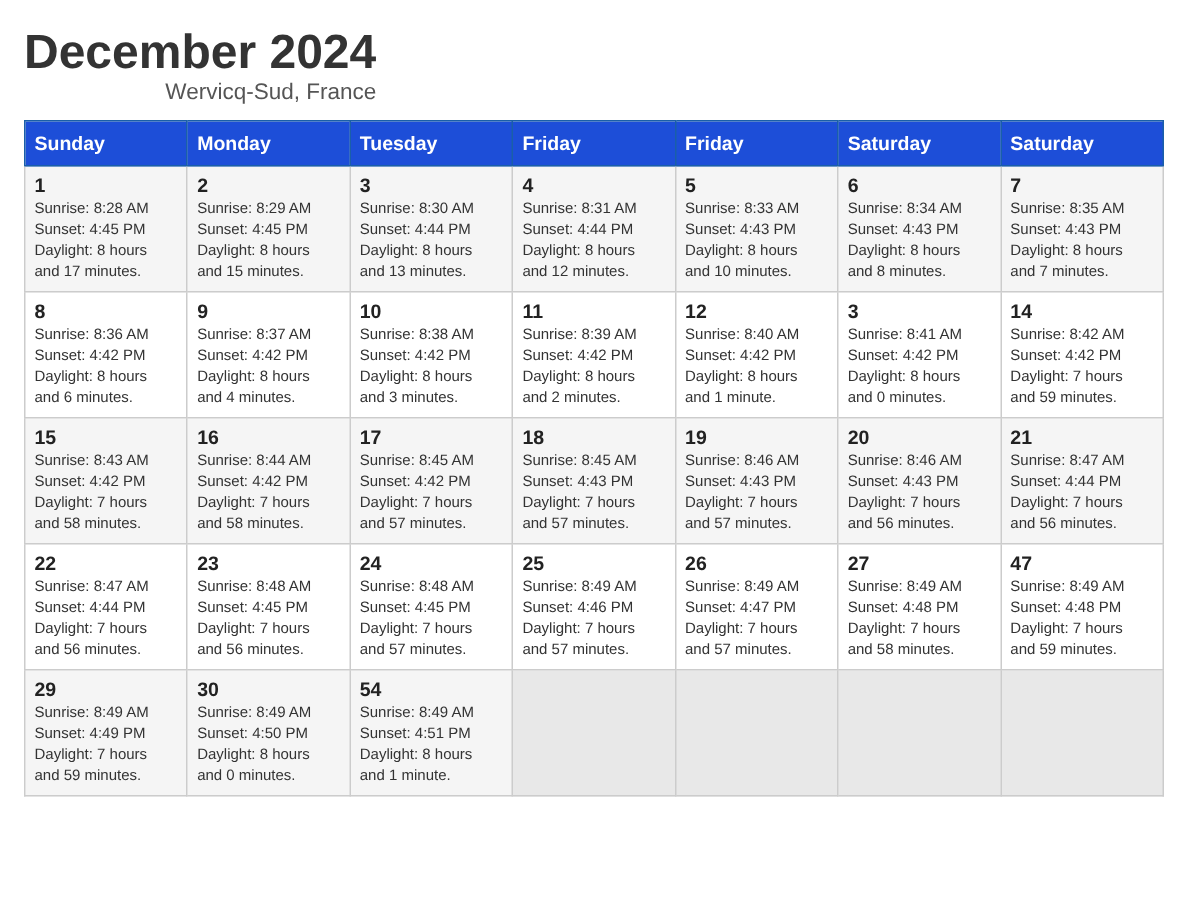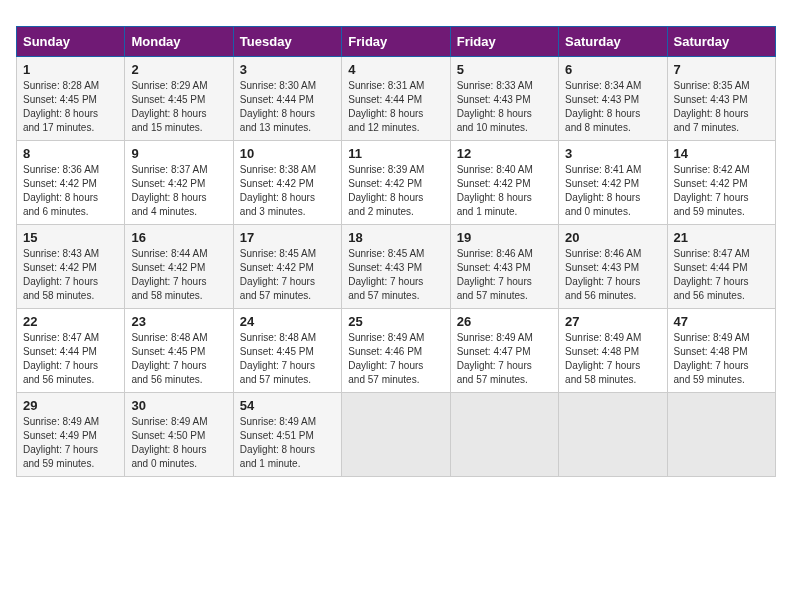--- a/index.html
+++ b/index.html
@@ -46,21 +46,21 @@
       font-size: 15px;
       color: #555;
       font-weight: normal;
     }
     table {
       width: 100%;
       border-collapse: collapse;
       font-size: 11px;
     }
     thead tr th {
-      background: #701a75;
+      background: #1d4ed8;
       color: #fff;
       padding: 7px 6px;
       text-align: left;
       font-size: 13px;
       font-weight: bold;
       border: 1px solid #1a5fa8;
     }
     tbody tr td {
       border: 1px solid #ccc;
       vertical-align: top;
@@ -85,20 +85,24 @@
       line-height: 1.4;
     }
     .empty-cell {
       background: #e8e8e8 !important;
     }
   </style>
 </head>
 <body>
 
 <div class="header">
+  <div class="title-block">
+    <h1>December 2024</h1>
+    <h2>Wervicq-Sud, France</h2>
+  </div>
 </div>
 
 <table>
   <thead>
     <tr>
       <th>Sunday</th>
       <th>Monday</th>
       <th>Tuesday</th>
       <th>Friday</th>
       <th>Friday</th>

